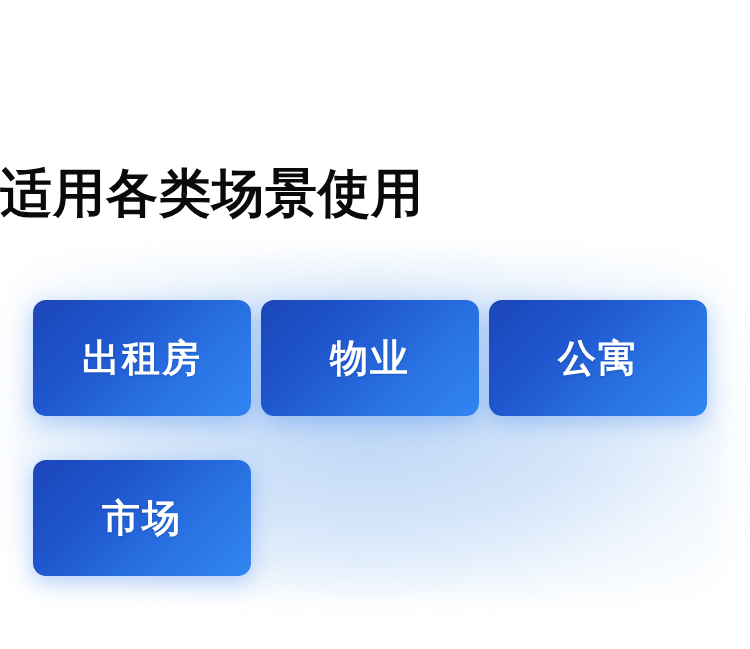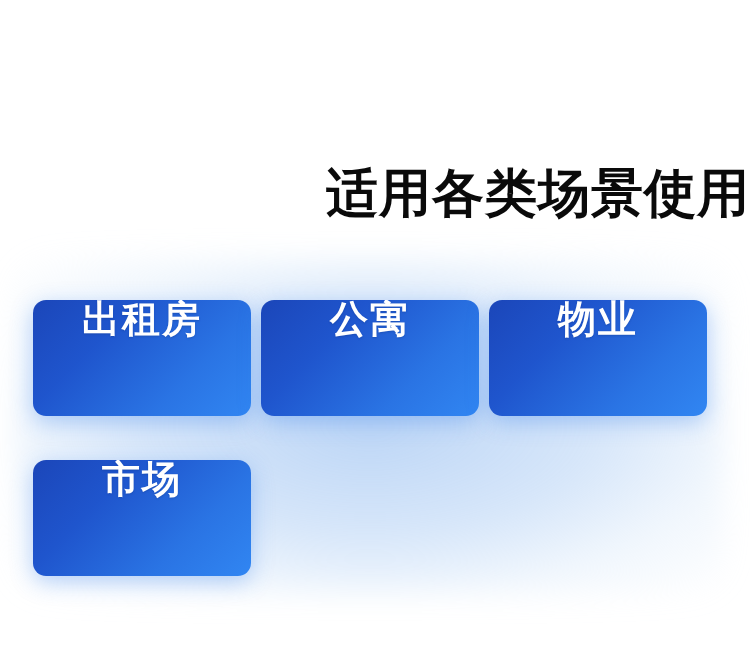--- a/index.html
+++ b/index.html
@@ -21,21 +21,21 @@
     height: 649px;
     background: #ffffff;
   }
 
   
   .section-title {
     position: absolute;
     left: 0;
     top: 122px;
     width: 750px;
-    text-align: right;
+    text-align: left;
     font-size: 52px;
     line-height: 72px;
     font-weight: 700;
     color: #0a0a0a;
     letter-spacing: 1px;
     white-space: nowrap;
   }
 
   
   .grid-wrap {
@@ -72,21 +72,21 @@
     row-gap: 20px;
     width: 674px;
   }
 
   .scene-card {
     position: relative;
     border-radius: 13px;
     background: linear-gradient(135deg, #1b46b9 0%, #1f55cd 32%, #2a74e4 70%, #3186f2 100%);
     box-shadow: 0 6px 22px rgba(46,122,234,0.34);
     display: flex;
-    align-items: flex-start;
+    align-items: center;
     justify-content: center;
     overflow: hidden;
     margin-top: 24px;
   }
 
   .scene-card-label {
     font-size: 38px;
     line-height: 1;
     font-weight: 700;
     color: #ffffff;
@@ -105,25 +105,25 @@
   <div class="grid-wrap">
     <div class="grid-glow"></div>
 
     <div class="grid">
 
       <div class="scene-card">
         <span class="scene-card-label">出租房</span>
       </div>
 
       <div class="scene-card">
-        <span class="scene-card-label">公寓</span>
+        <span class="scene-card-label">物业</span>
       </div>
 
       <div class="scene-card">
-        <span class="scene-card-label">物业</span>
+        <span class="scene-card-label">公寓</span>
       </div>
 
 
 
       <div class="scene-card">
         <span class="scene-card-label">市场</span>
       </div>
 
     </div>
   </div>

